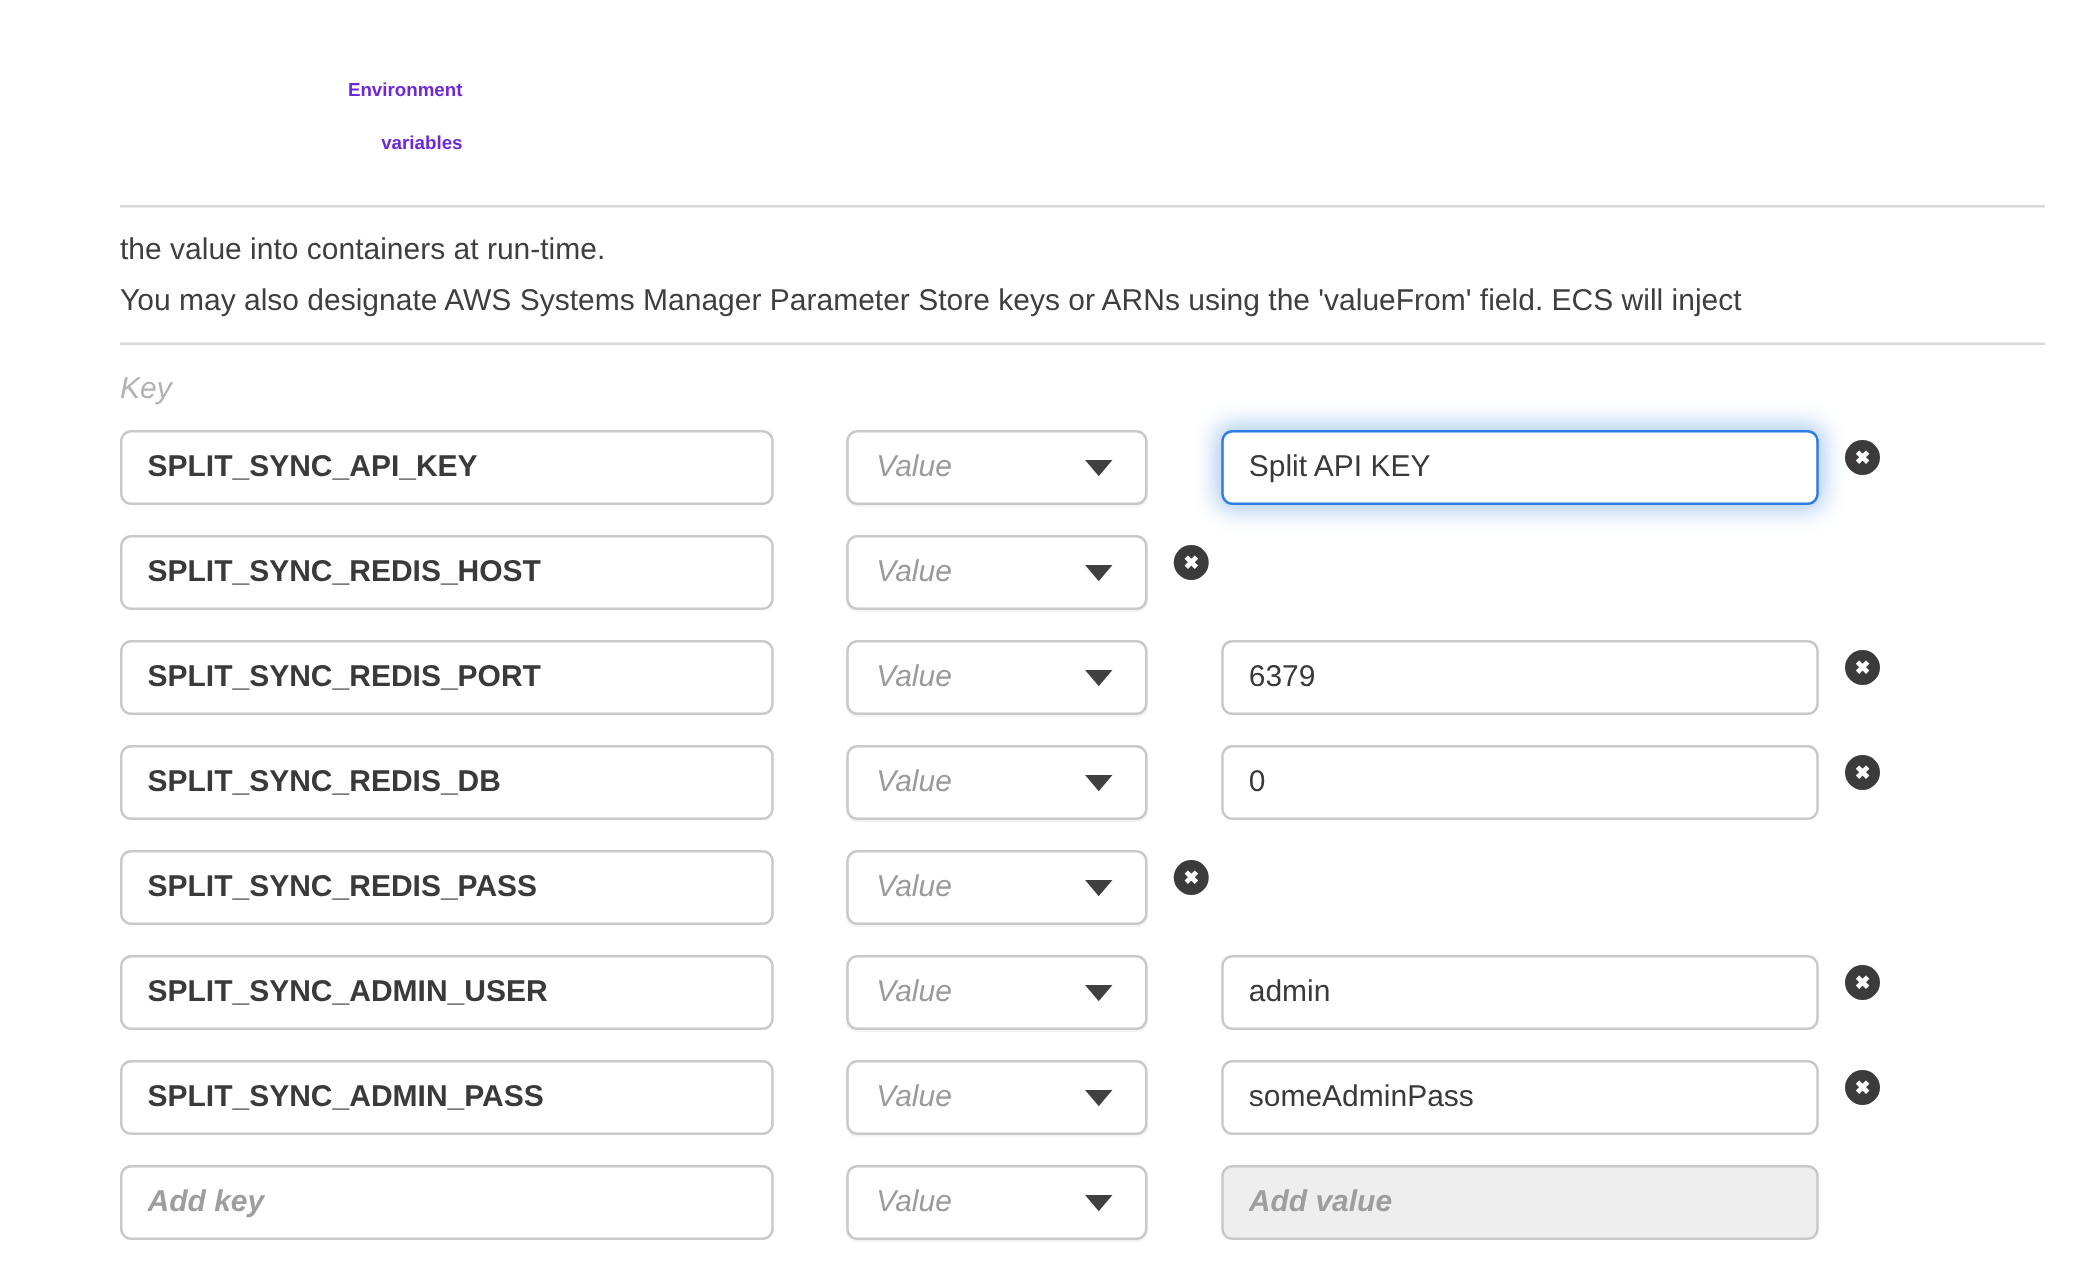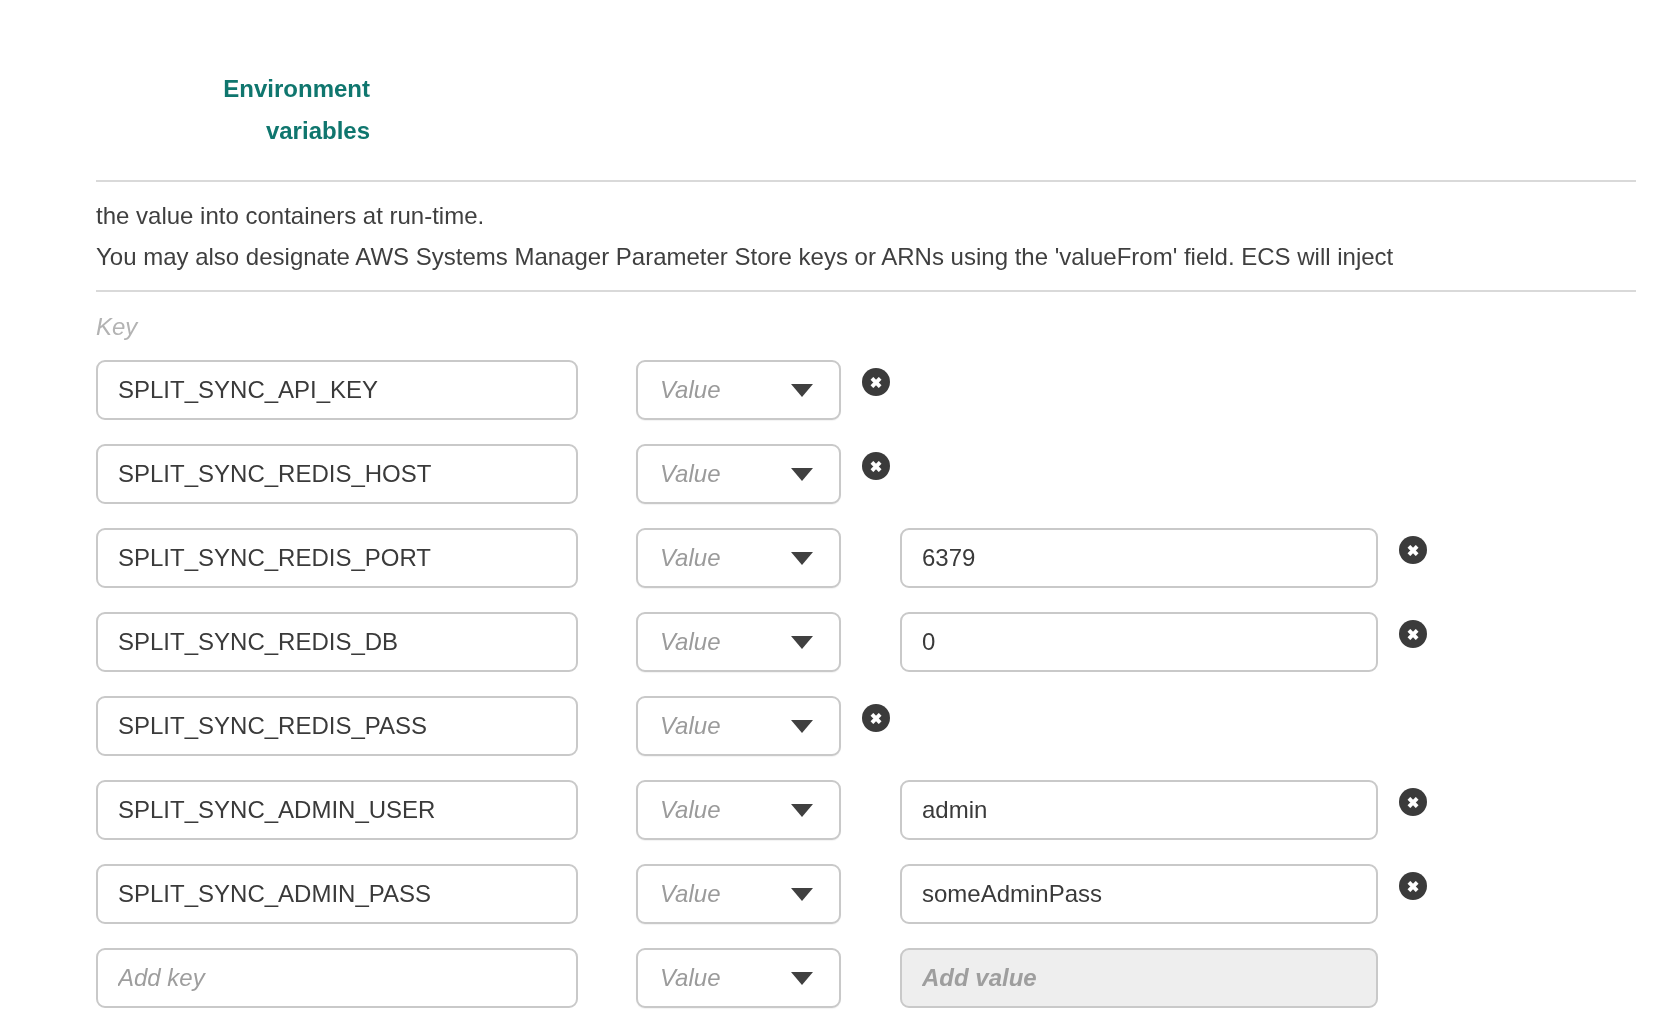--- a/index.html
+++ b/index.html
@@ -6,27 +6,27 @@
     --input-border:#c9c9c9;
     --focus-border:#2f7de1;
     --remove-bg:#3b3b3b;
     --disabled-bg:#eeeeee;
   }
   *{box-sizing:border-box;margin:0;padding:0;}
   html,body{width:1678px;height:1018px;overflow:hidden;background:#ffffff;}
   body{font-family:"Liberation Sans","DejaVu Sans",sans-serif;color:#3f3f3f;}
   .page{padding-left:96px;width:1678px;}
   .section-label{
-    margin-top:68px;
+    margin-top:52px;
     width:274px;
     text-align:right;
-    font-size:24px;
+    font-size:15px;
     font-weight:bold;
     line-height:42px;
-    color:#0f766e;
+    color:#6d28d9;
     white-space:pre-line;
   }
   .divider{
     width:1540px;
     height:2px;
     background:#d9d9d9;
   }
   .divider.top{margin-top:28px;}
   .description{
     width:1540px;
@@ -58,32 +58,32 @@
     font-size:24px;
     color:#3a3a3a;
     padding:0 20px;
     outline:none;
   }
   .field::placeholder{
     font-style:italic;
     color:#9e9e9e;
     opacity:1;
   }
-  .key-field{width:482px;}
+  .key-field{width:523px;font-weight:bold;}
   .value-field{width:478px;margin-left:59px;}
   .value-field.focused{
     border-color:var(--focus-border);
     box-shadow:0 0 18px 5px rgba(77,144,224,0.45);
   }
   .value-field.disabled{
     background:var(--disabled-bg);
     font-weight:bold;
   }
   .type-select{
-    width:205px;
+    width:241px;
     height:60px;
     margin-left:58px;
     border:2px solid var(--input-border);
     border-radius:9px;
     background:#ffffff;
     display:flex;
     align-items:center;
     justify-content:space-between;
     padding:0 26px 0 22px;
     cursor:pointer;
@@ -142,20 +142,21 @@
 
   <div class="key-header">Key</div>
 
   <div class="rows" id="rows">
   <div class="row">
     <input class="field key-field" value="SPLIT_SYNC_API_KEY" style="">
     <div class="type-select">
       <span class="type-label">Value</span>
       <span class="caret"></span>
     </div>
+    <input class="field value-field focused" value="Split API KEY" style="">
     <button class="remove-btn">
           <span class="x-glyph">✖</span>
         </button>
   </div>
 
   <div class="row">
     <input class="field key-field" value="SPLIT_SYNC_REDIS_HOST" style="">
     <div class="type-select">
       <span class="type-label">Value</span>
       <span class="caret"></span>

